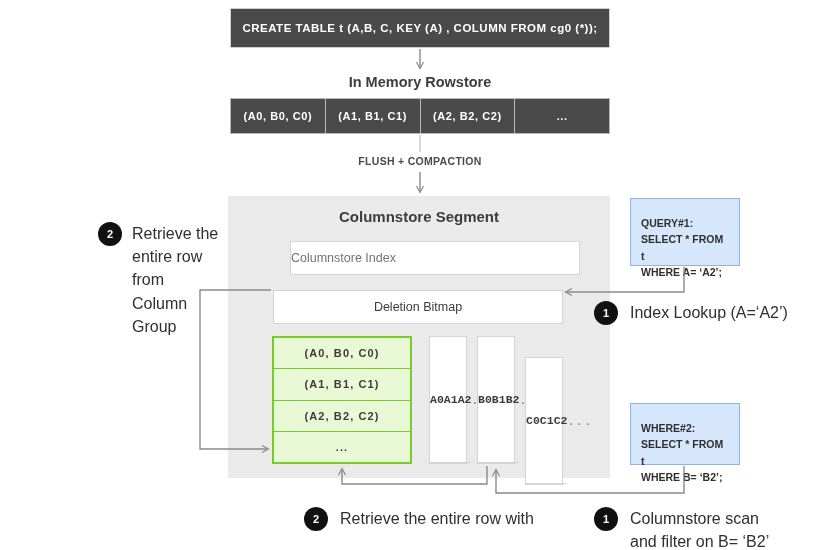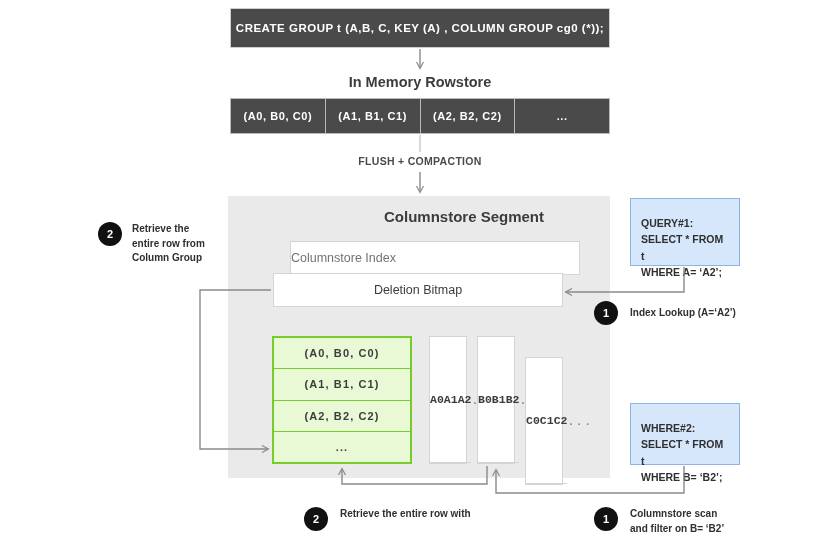--- a/index.html
+++ b/index.html
@@ -63,32 +63,32 @@
   }
 
   
   #segment-panel {
     left: 228px; top: 196px; width: 382px; height: 282px;
     background: #eaeaea;
   }
   #segment-title {
     left: 228px; top: 208px; width: 382px;
     text-align: center;
-    font-size: 15px; font-weight: bold; color: #3c3c3c; padding-left: 45px;
+    font-size: 15px; font-weight: bold; color: #3c3c3c;
   }
   #index-box {
     left: 290px; top: 241px; width: 290px; height: 34px;
     background: #ffffff;
     border: 1px solid #d4d4d4;
     box-sizing: border-box;
     display: flex; align-items: center; justify-content: flex-start;
     font-size: 12.5px; color: #737373;
   }
   #bitmap-box {
-    left: 273px; top: 273px; width: 290px; height: 34px;
+    left: 273px; top: 290px; width: 290px; height: 34px;
     background: #ffffff;
     border: 1px solid #d4d4d4;
     box-sizing: border-box;
     display: flex; align-items: center; justify-content: center;
     font-size: 12.5px; color: #3c3c3c;
   }
 
   
   #colgroup {
     left: 272px; top: 336px; width: 140px; height: 128px;
@@ -145,42 +145,42 @@
 
   
   .badge {
     width: 24px; height: 24px; border-radius: 50%;
     background: #111111;
     color: #ffffff;
     display: flex; align-items: center; justify-content: center;
     font-size: 11px; font-weight: bold;
   }
   .annot-text {
-    font-size: 10px;
-    font-weight: bold;
+    font-size: 16px;
+    font-weight: normal;
     color: #2f2f2f;
     line-height: 1.45;
   }
   #annot-left { left: 98px; top: 222px; display: flex; gap: 10px; align-items: flex-start; }
   #annot-left .annot-text { width: 96px; }
   #annot-q1  { left: 594px; top: 301px; display: flex; gap: 12px; align-items: center; }
   #annot-q2  { left: 594px; top: 507px; display: flex; gap: 12px; align-items: flex-start; }
   #annot-bottom { left: 304px; top: 507px; display: flex; gap: 12px; align-items: flex-start; }
 
   
   #connectors {
     left: 0; top: 0; width: 840px; height: 550px;
     pointer-events: none;
   }
 </style>
 </head>
 <body>
 
 <div class="abs" id="ddl-bar">
-  <span>CREATE GROUP  t (A,B, C, KEY (A) , COLUMN GROUP cg0 (*));</span>
+  <span>CREATE TABLE  t (A,B, C, KEY (A) , COLUMN FROM cg0 (*));</span>
 </div>
 
 <div class="abs" id="rowstore-title">In Memory Rowstore</div>
 
 <div class="abs" id="rowstore-row">
   <div class="rs-cell">(A0, B0, C0)</div>
   <div class="rs-cell">(A1, B1, C1)</div>
   <div class="rs-cell">(A2, B2, C2)</div>
   <div class="rs-cell">...</div>
 </div>

